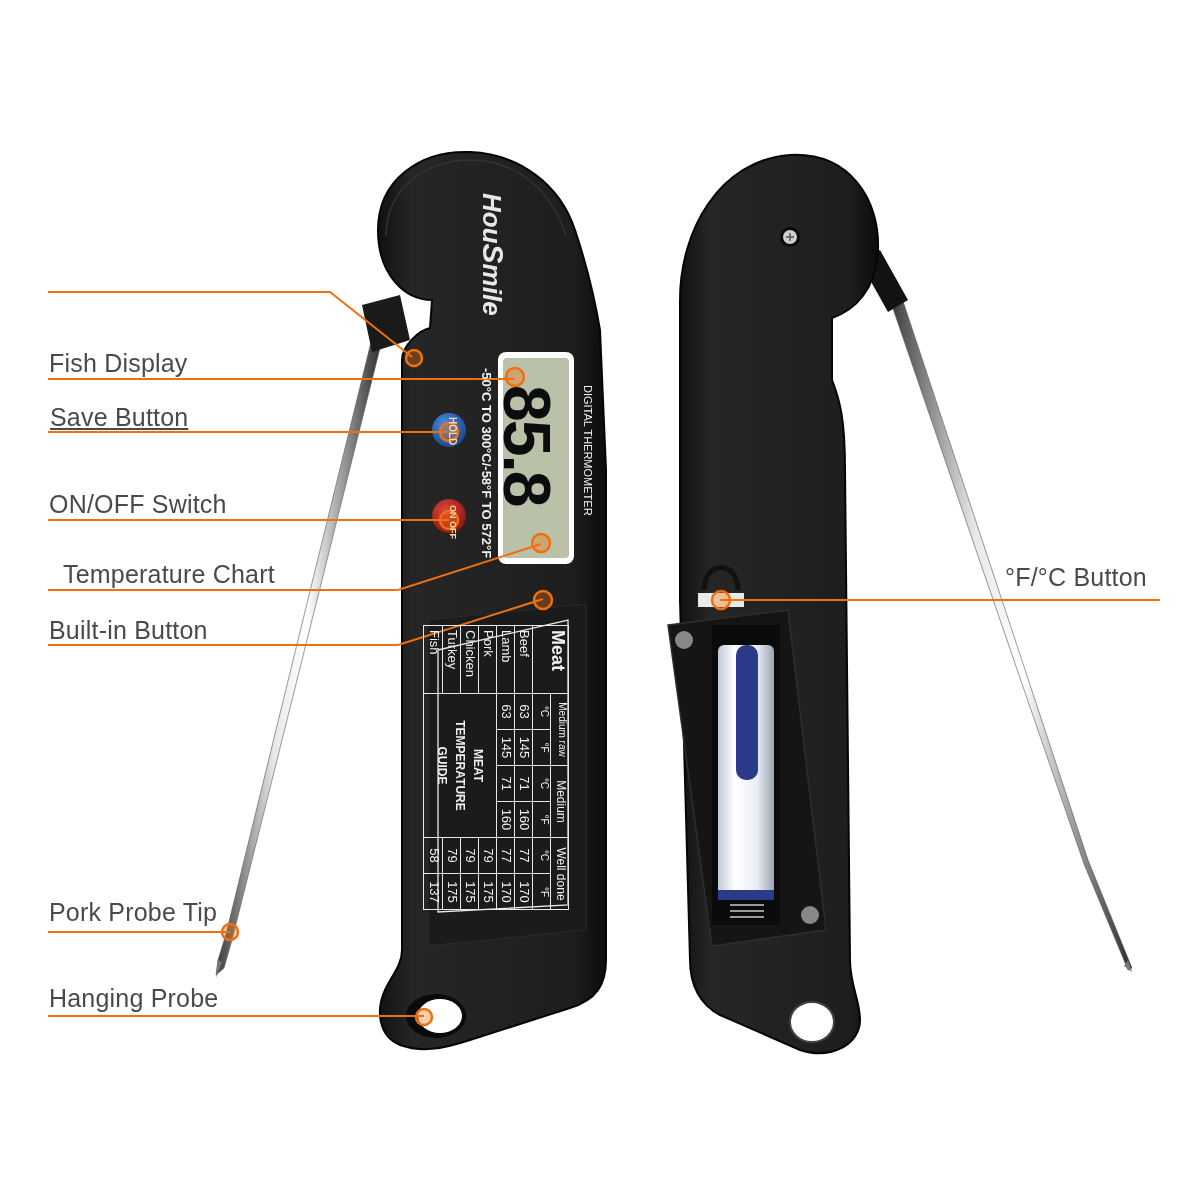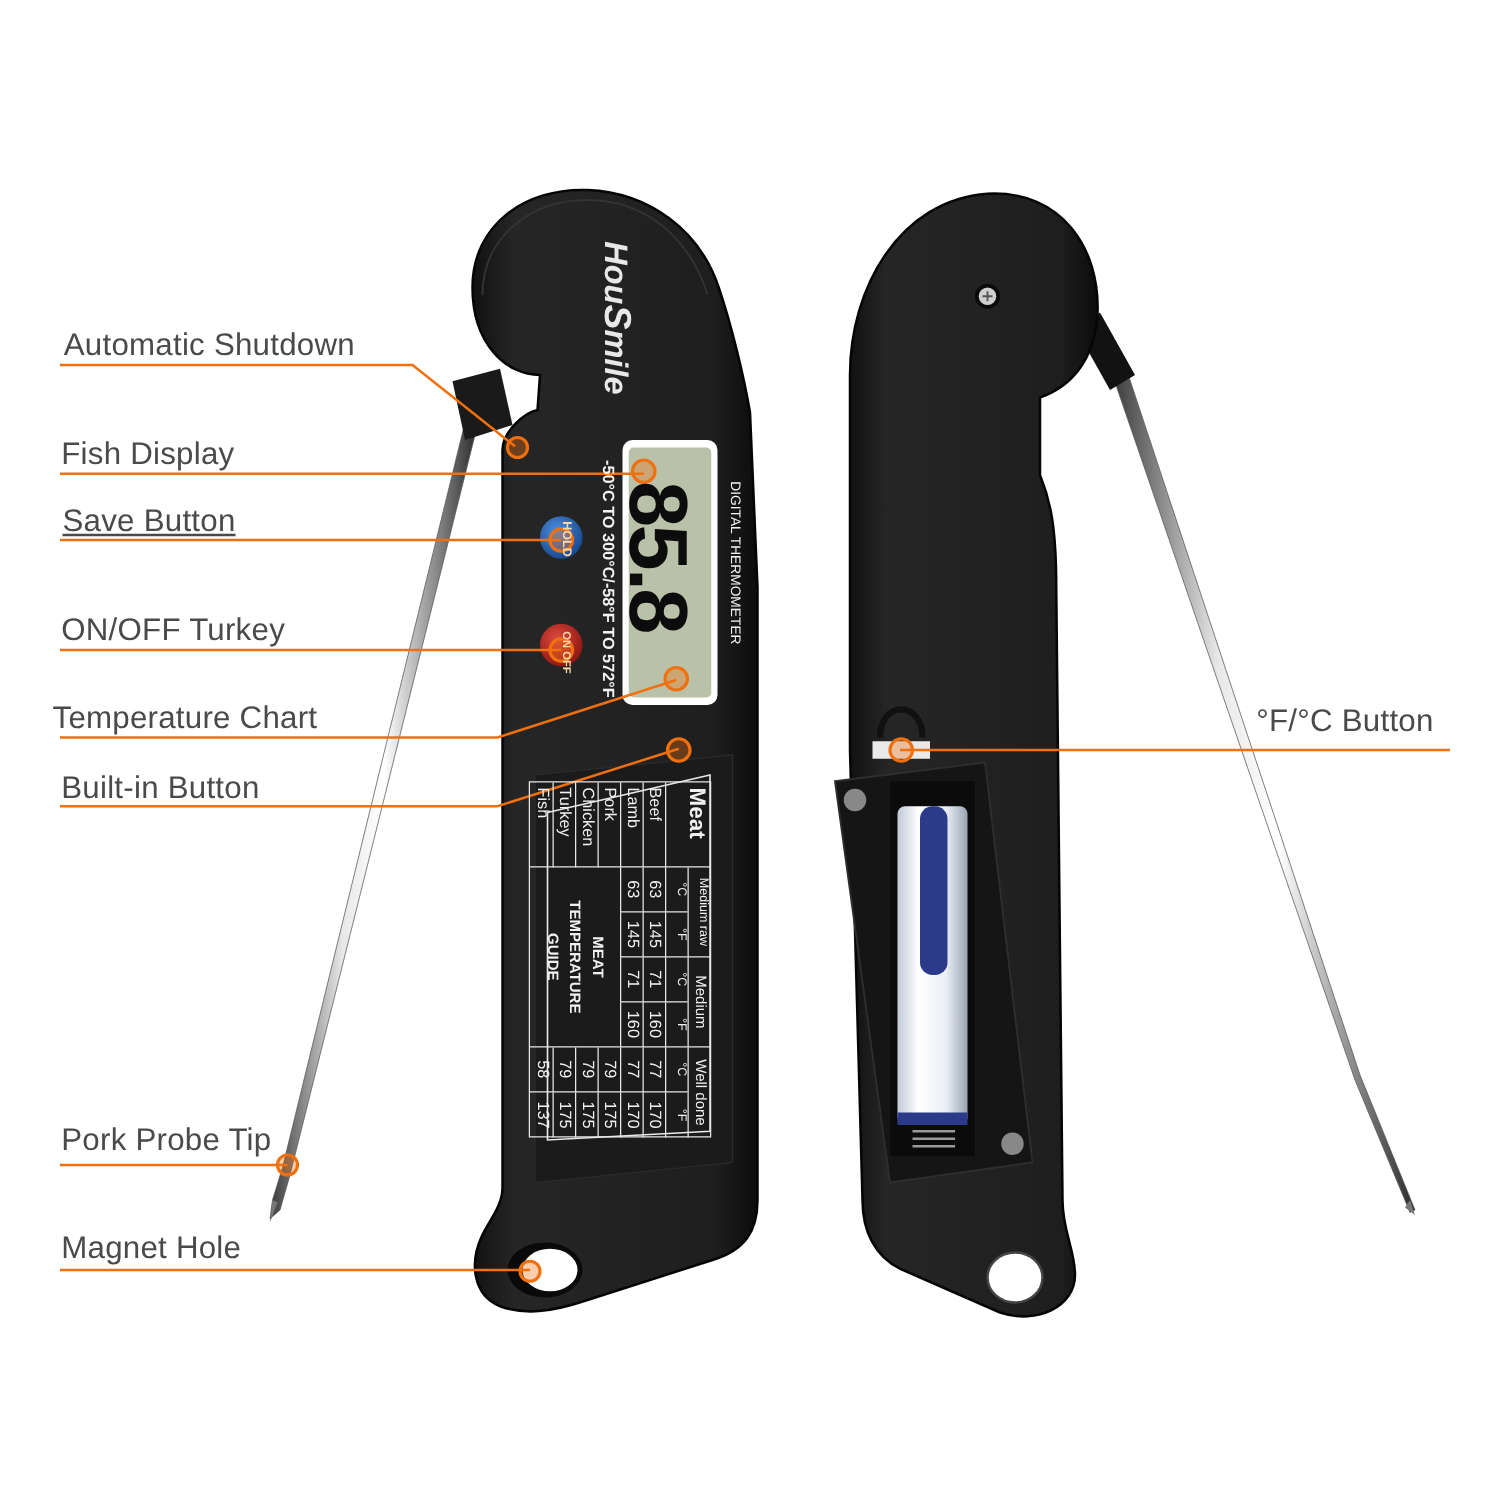--- a/index.html
+++ b/index.html
@@ -242,23 +242,22 @@
       <div style="padding-left:4px; border-right:1px solid #e8e8e8; border-bottom:1px solid #e8e8e8;">Turkey</div>
       <div style="text-align:center; border-right:1px solid #e8e8e8; border-bottom:1px solid #e8e8e8;">79</div>
       <div style="text-align:center; border-bottom:1px solid #e8e8e8;">175</div>
 
       <div style="padding-left:4px; border-right:1px solid #e8e8e8;">Fish</div>
       <div style="text-align:center; border-right:1px solid #e8e8e8;">58</div>
       <div style="text-align:center;">137</div>
     </div>
   </div>
 
-  <div class="label" style="left:51px; top:264px;">Automatic Shutdown</div>
   <div class="label" style="left:49px; top:351px;">Fish Display</div>
   <div class="label" style="left:50px; top:405px;text-decoration:underline;">Save Button</div>
-  <div class="label" style="left:49px; top:492px;">ON/OFF Turkey</div>
-  <div class="label" style="left:42px; top:562px;">Temperature Chart</div>
+  <div class="label" style="left:49px; top:492px;">ON/OFF Switch</div>
+  <div class="label" style="left:63px; top:562px;">Temperature Chart</div>
   <div class="label" style="left:49px; top:618px;">Built-in Button</div>
   <div class="label" style="left:49px; top:900px;">Pork Probe Tip</div>
-  <div class="label" style="left:49px; top:986px;">Magnet Hole</div>
+  <div class="label" style="left:49px; top:986px;">Hanging Probe</div>
   <div class="label" style="left:1005px; top:565px;">°F/°C Button</div>
 
 </div>
 
 </body></html>

